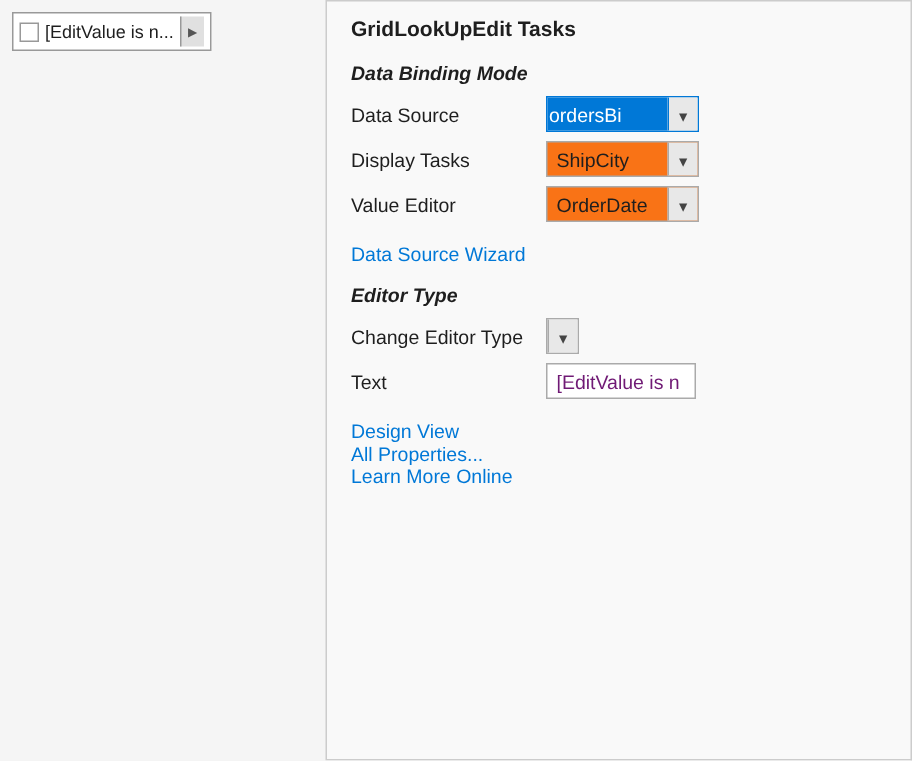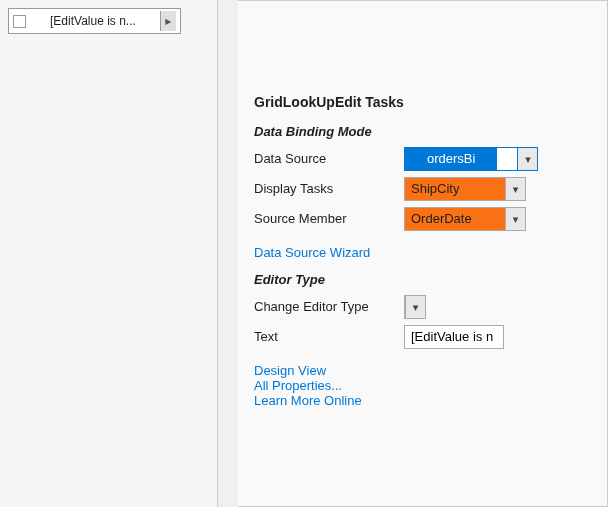--- a/index.html
+++ b/index.html
@@ -1,19 +1,18 @@
 <!DOCTYPE html>
 <html><head>
   <meta charset="utf-8">
   <style>
     * {
       box-sizing: border-box;
       margin: 0;
       padding: 0;
-      gap: 20px;
     }
     body {
       width: 608px;
       height: 507px;
       background: #f0f0f0;
       font-family: 'Segoe UI', Arial, sans-serif;
       font-size: 13px;
       color: #1e1e1e;
       overflow: hidden;
     }
@@ -89,21 +88,20 @@
     
     .tasks-panel {
       flex: 1;
       background: #f9f9f9;
       border: 1px solid #ccc;
       border-left: none;
       padding: 10px 16px 16px 16px;
       display: flex;
       flex-direction: column;
       gap: 0;
-      justify-content: center;
     }
 
     .panel-title {
       font-size: 14px;
       font-weight: bold;
       color: #1e1e1e;
       margin-bottom: 10px;
     }
 
     .section-title {
@@ -135,21 +133,21 @@
 
     .dropdown {
       display: flex;
       align-items: center;
       border: 1px solid #0078d7;
       background: white;
       height: 24px;
     }
 
     .dropdown-text {
-      padding: 0 22px;
+      padding: 0 1px;
       font-size: 13px;
       background: #0078d7;
       color: white;
       height: 100%;
       display: flex;
       align-items: center;
       min-width: 80px;
     }
 
     .dropdown-arrow {
@@ -215,21 +213,21 @@
       align-items: center;
       border: 1px solid #aaa;
       background: white;
       height: 24px;
       min-width: 100px;
     }
 
     .text-field-value {
       padding: 0 6px;
       font-size: 13px;
-      color: #000000;
+      color: #701a75;
       white-space: nowrap;
       overflow: hidden;
     }
   </style>
 </head>
 <body>
 
 <div class="main-container">
 
   <div class="designer-panel">
@@ -264,21 +262,21 @@
         <div class="dropdown-arrow-normal">
           <span class="dropdown-text-normal">ShipCity</span>
           <div class="dropdown-arrow-btn">
             <span class="arrow-icon"></span>
           </div>
         </div>
       </div>
     </div>
 
     <div class="property-row">
-      <span class="property-label">Source Member</span>
+      <span class="property-label">Value Editor</span>
       <div class="property-value">
         <div class="dropdown-arrow-normal">
           <span class="dropdown-text-normal">OrderDate</span>
           <div class="dropdown-arrow-btn">
             <span class="arrow-icon"></span>
           </div>
         </div>
       </div>
     </div>
 

